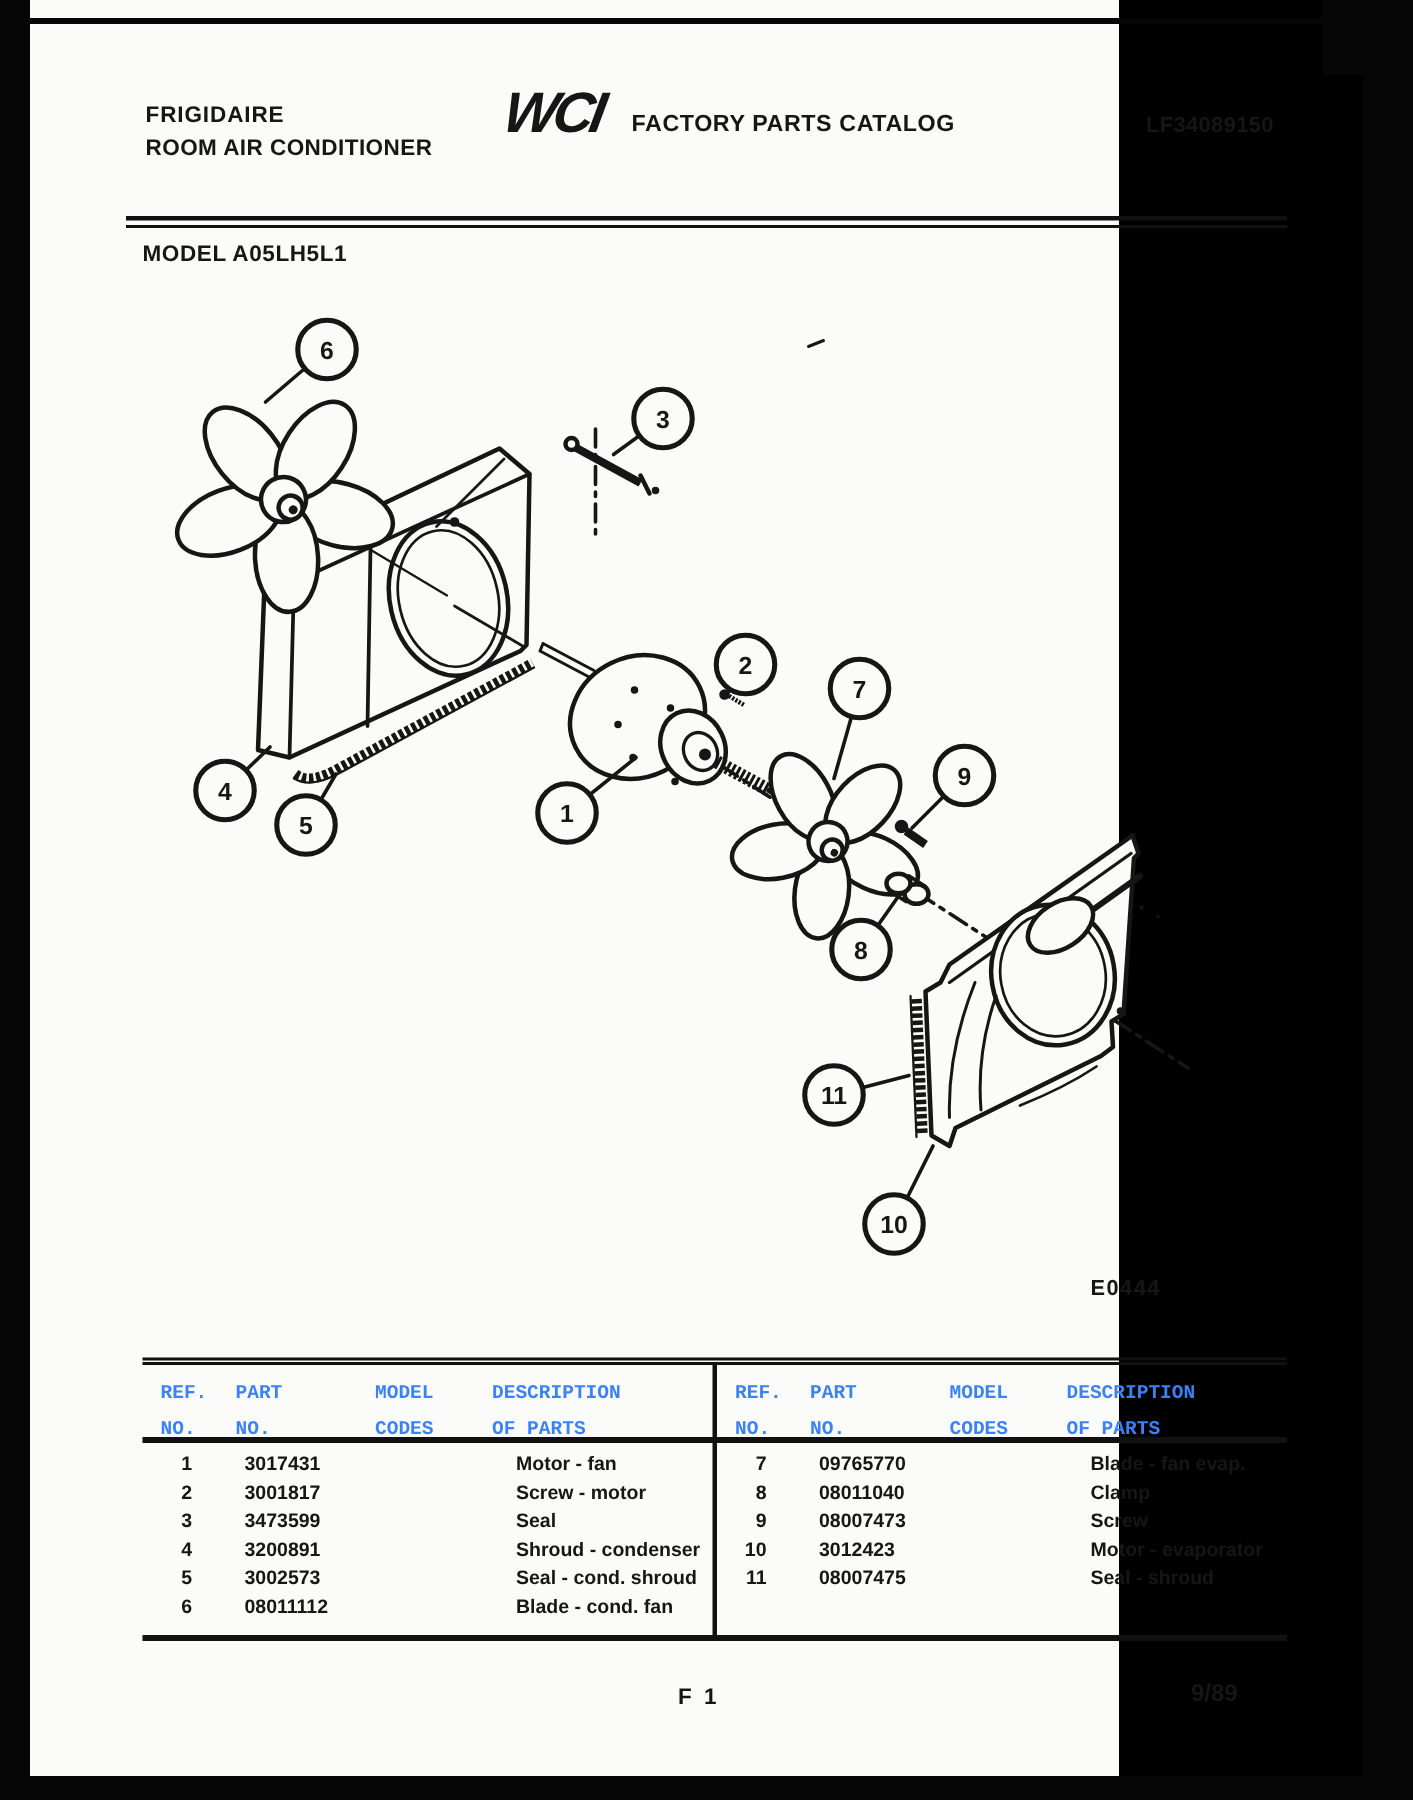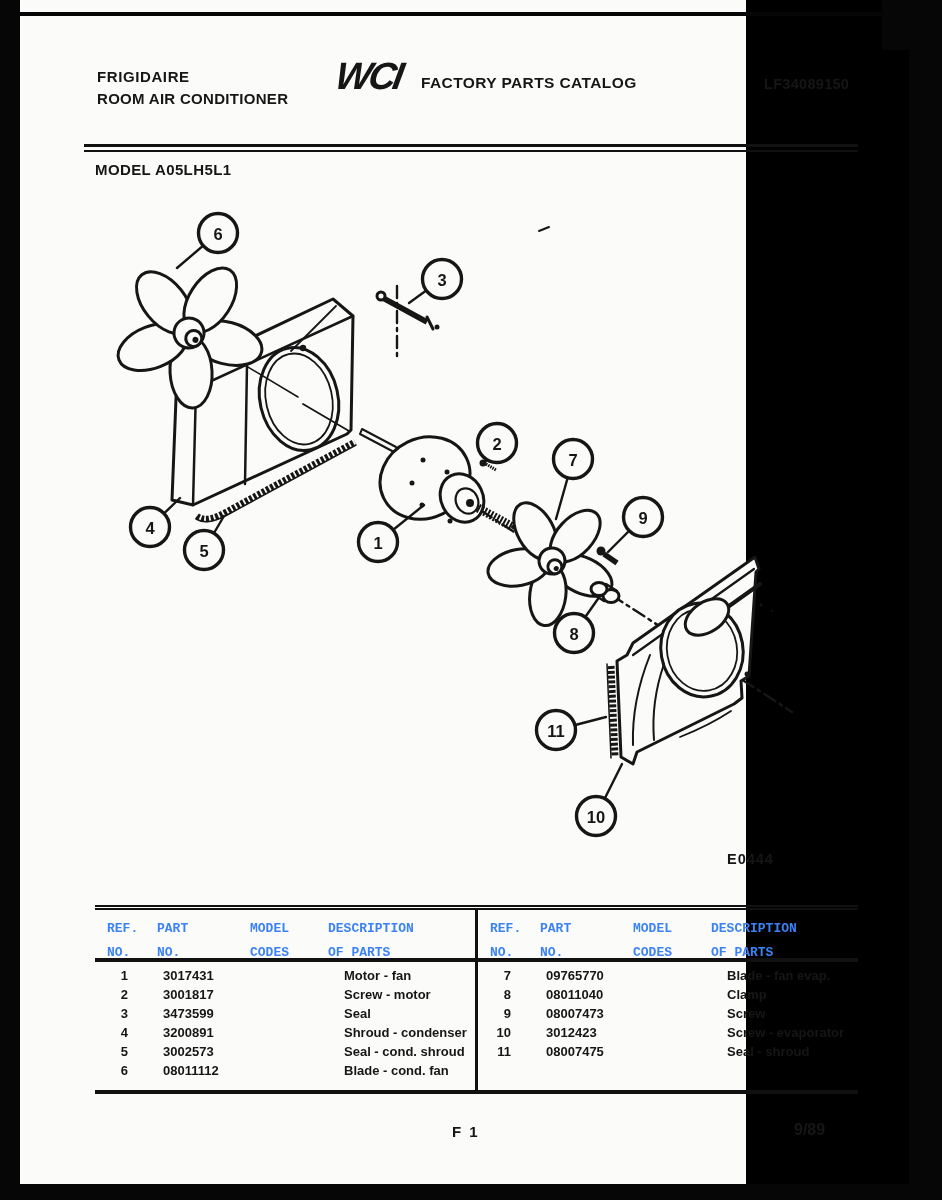--- a/index.html
+++ b/index.html
@@ -295,21 +295,21 @@
           <div class="trow">
             <div class="td c0">9</div>
             <div class="td c1">08007473</div>
             <div class="td c2"></div>
             <div class="td c3">Screw</div>
           </div>
           <div class="trow">
             <div class="td c0">10</div>
             <div class="td c1">3012423</div>
             <div class="td c2"></div>
-            <div class="td c3">Screw - evaporator</div>
+            <div class="td c3">Motor - evaporator</div>
           </div>
           <div class="trow">
             <div class="td c0">11</div>
             <div class="td c1">08007475</div>
             <div class="td c2"></div>
             <div class="td c3">Seal - shroud</div>
           </div>
         </div>
     </div>
   </div>

